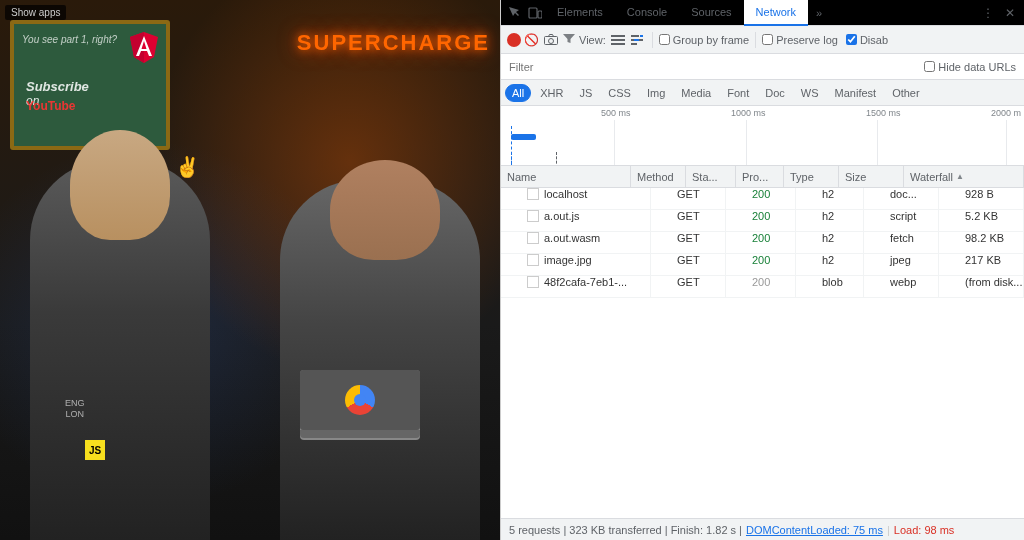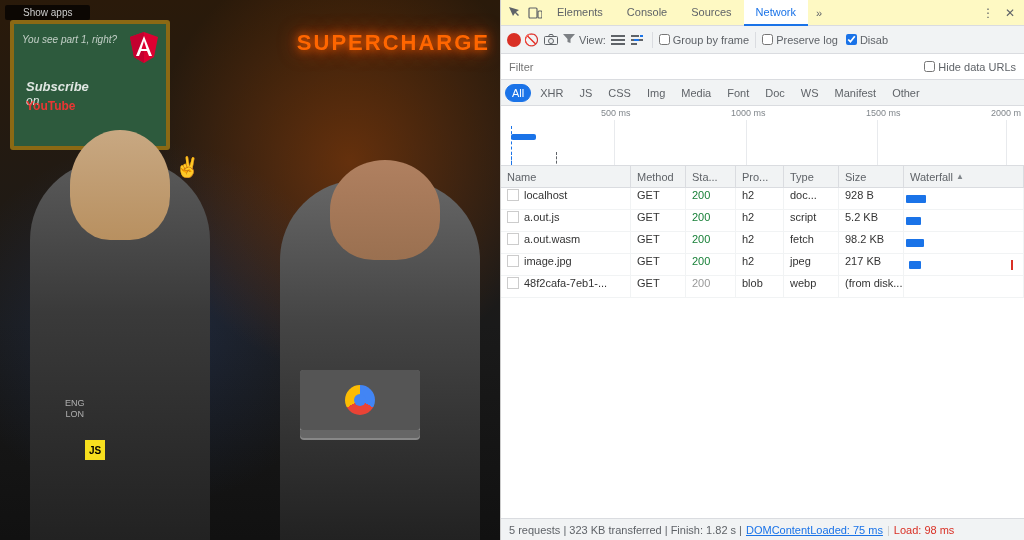--- a/index.html
+++ b/index.html
@@ -28,21 +28,21 @@
         radial-gradient(ellipse at 70% 30%, rgba(255,100,0,0.3) 0%, transparent 40%),
         radial-gradient(ellipse at 30% 60%, rgba(50,100,200,0.2) 0%, transparent 40%),
         linear-gradient(180deg, #2a1a0a 0%, #1a1a1a 60%, #111 100%);
     }
     .show-apps-badge {
       position: absolute;
       top: 5px;
       left: 5px;
       background: rgba(0,0,0,0.7);
       color: #ccc;
-      padding: 2px 18px;
+      padding: 2px 6px;
       font-size: 10px;
       border-radius: 2px;
       z-index: 10;
     }
     
     .person-left {
       position: absolute;
       bottom: 0;
       left: 30px;
       width: 180px;
@@ -132,21 +132,21 @@
       height: 540px;
       background: #fff;
       display: flex;
       flex-direction: column;
       border-left: 1px solid #ccc;
     }
 
     
     .devtools-tabs {
       height: 26px;
-      background: #fef9c3;
+      background: #000000;
       display: flex;
       align-items: center;
       border-bottom: 1px solid #dadce0;
       flex-shrink: 0;
     }
     .devtools-tab {
       padding: 0 12px;
       height: 26px;
       display: flex;
       align-items: center;
@@ -370,28 +370,29 @@
 
     .table-row {
       display: flex;
       height: 22px;
       align-items: center;
       border-bottom: 1px solid #f1f3f4;
       cursor: pointer;
     }
     .td {
       display: flex;
-      align-items: flex-end;
+      align-items: flex-start;
       height: 100%;
-      padding: 8px 6px;
+      padding: 0 6px;
       font-size: 11px;
       color: #333;
       overflow: hidden;
       white-space: nowrap;
       border-right: 1px solid #f1f3f4;
+      margin-left: 20px;
     }
     .td-name { width: 130px; flex-shrink: 0; }
     .td-method { width: 55px; flex-shrink: 0; }
     .td-status { width: 50px; flex-shrink: 0; }
     .td-proto { width: 48px; flex-shrink: 0; }
     .td-type { width: 55px; flex-shrink: 0; }
     .td-size { width: 65px; flex-shrink: 0; }
     .td-waterfall { flex: 1; position: relative; }
 
     .row-checkbox {

